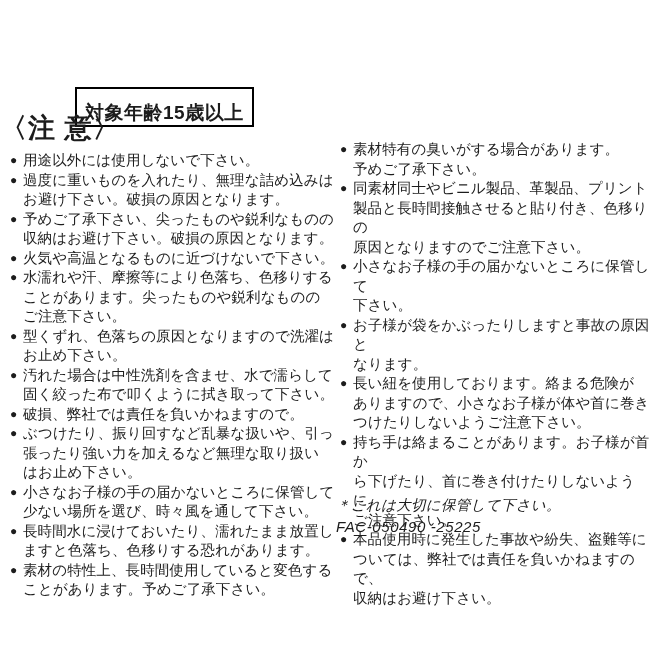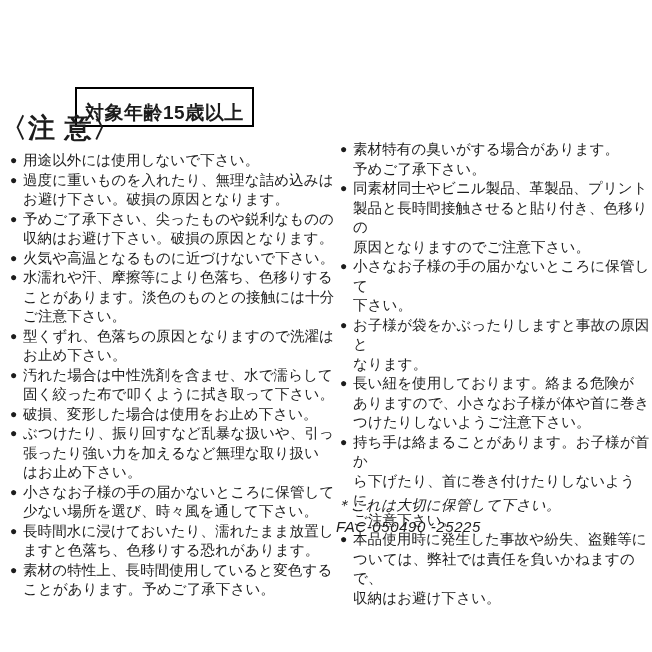--- a/index.html
+++ b/index.html
@@ -126,39 +126,39 @@
       </li>
 
       <li>
         <span class="bullet">●</span>
         <span class="item-text">火気や高温となるものに近づけないで下さい。</span>
       </li>
 
       <li>
         <span class="bullet">●</span>
         <span class="item-text">水濡れや汗、摩擦等により色落ち、色移りする
-ことがあります。淡色のものとの接触には十分
+ことがあります。尖ったものや鋭利なものの
 ご注意下さい。</span>
       </li>
 
       <li>
         <span class="bullet">●</span>
         <span class="item-text">型くずれ、色落ちの原因となりますので洗濯は
 お止め下さい。</span>
       </li>
 
       <li>
         <span class="bullet">●</span>
         <span class="item-text">汚れた場合は中性洗剤を含ませ、水で濡らして
 固く絞った布で叩くように拭き取って下さい。</span>
       </li>
 
       <li>
         <span class="bullet">●</span>
-        <span class="item-text">破損、変形した場合は使用をお止め下さい。</span>
+        <span class="item-text">破損、弊社では責任を負いかねますので。</span>
       </li>
 
       <li>
         <span class="bullet">●</span>
         <span class="item-text">ぶつけたり、振り回すなど乱暴な扱いや、引っ
 張ったり強い力を加えるなど無理な取り扱い
 はお止め下さい。</span>
       </li>
 
       <li>

